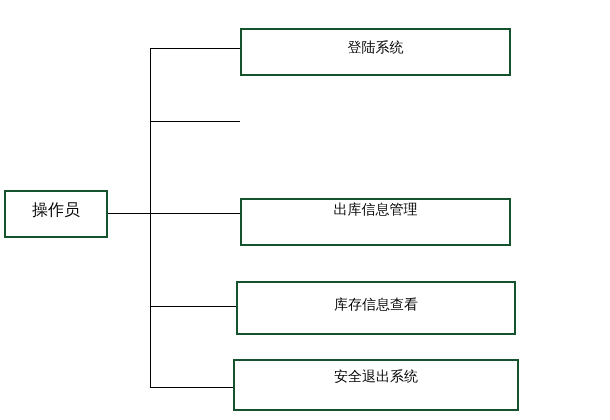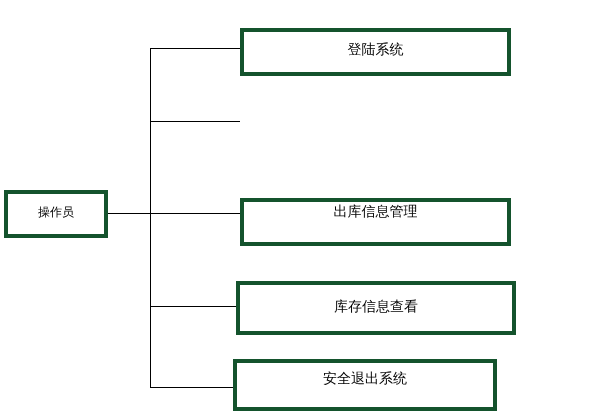--- a/index.html
+++ b/index.html
@@ -12,32 +12,32 @@
     width: 610px;
     height: 420px;
     background: #ffffff;
     font-family: "DejaVu Sans", sans-serif;
     color: #000000;
     overflow: hidden;
   }
   .node {
     position: absolute;
     box-sizing: border-box;
-    border: 4px solid #14532d;
+    border: 2px solid #14532d;
     background: #ffffff;
     text-align: center;
     font-size: 14px;
     line-height: 14px;
   }
-  .node-root   { left: 4px;   top: 190px; width: 104px; height: 48px; padding-top: 10px; font-size: 12px; line-height: 16px; }
+  .node-root   { left: 4px;   top: 190px; width: 104px; height: 48px; padding-top: 10px; font-size: 16px; line-height: 16px; }
   .node-b1     { left: 240px; top: 28px;  width: 271px; height: 48px; padding-top: 10px; }
   .node-b2     { left: 240px; top: 110px; width: 271px; height: 48px; padding-top: 7px;  }
   .node-b3     { left: 240px; top: 198px; width: 271px; height: 48px; padding-top: 2px; }
   .node-b4     { left: 236px; top: 281px; width: 280px; height: 54px; padding-top: 14px; }
-  .node-b5     { left: 233px; top: 359px; width: 264px; height: 52px; padding-top: 8px;  }
+  .node-b5     { left: 233px; top: 359px; width: 286px; height: 52px; padding-top: 8px;  }
   .line {
     position: absolute;
     background: #000000;
   }
   .line-trunk   { left: 150px; top: 48px;  width: 1px;   height: 340px; }
   .line-branch1 { left: 150px; top: 48px;  width: 90px;  height: 1px; }
   .line-branch2 { left: 150px; top: 121px; width: 90px;  height: 1px; }
   .line-branch3 { left: 107px; top: 213px; width: 133px; height: 1px; }
   .line-branch4 { left: 150px; top: 306px; width: 86px;  height: 1px; }
   .line-branch5 { left: 150px; top: 387px; width: 83px;  height: 1px; }

